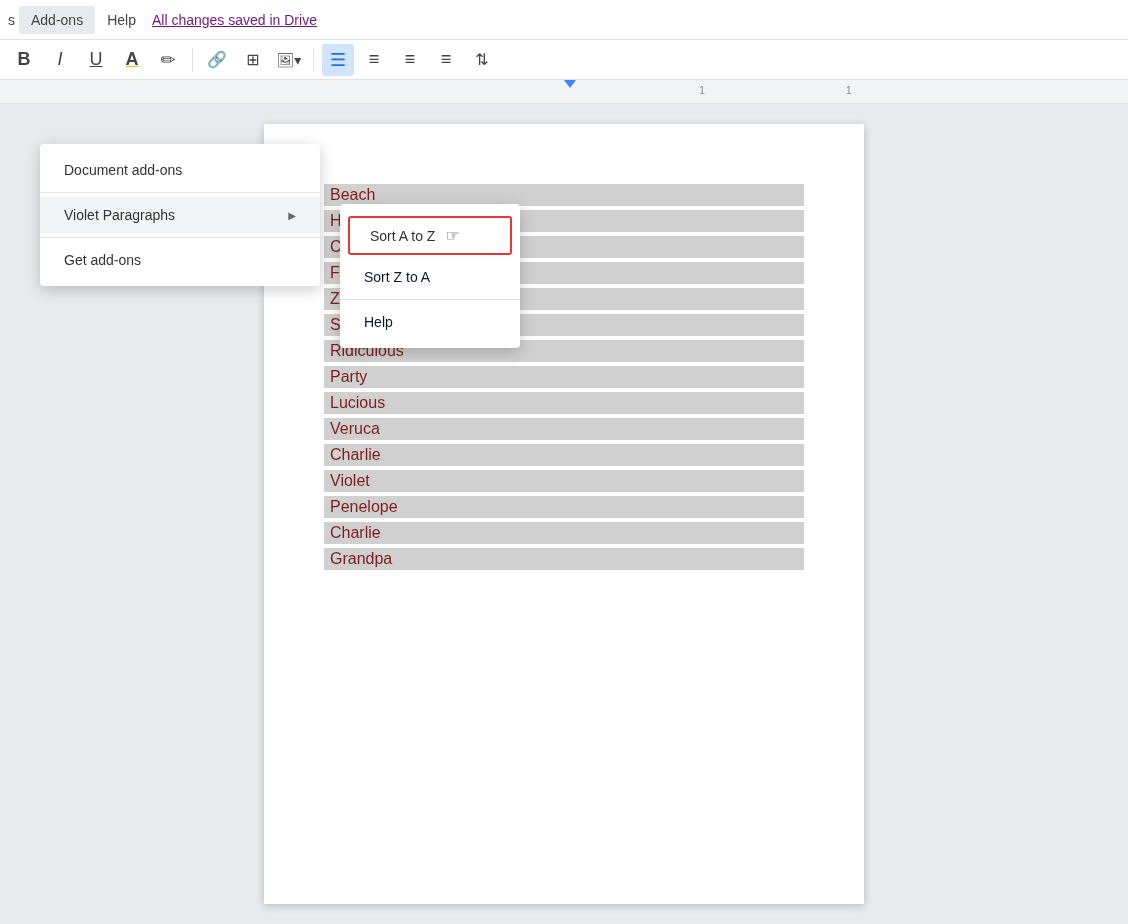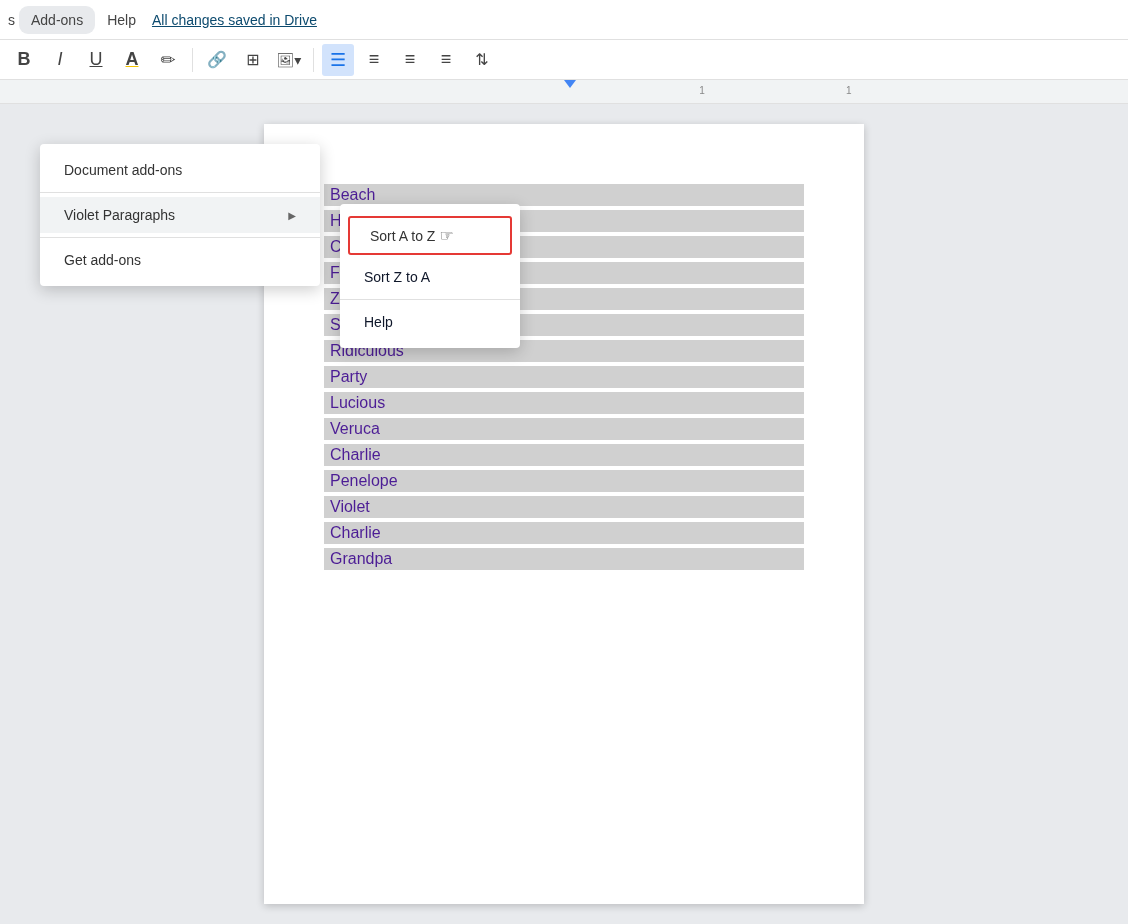--- a/index.html
+++ b/index.html
@@ -25,28 +25,27 @@
     }
     .menu-item {
       padding: 6px 12px;
       font-size: 14px;
       color: #444;
       cursor: pointer;
       border-radius: 3px;
     }
     .menu-item:hover, .menu-item.active {
       background: #e8eaed;
-      border-radius: 9px;
     }
     .menu-item.active {
       background: #e8eaed;
     }
     .save-status {
       font-size: 14px;
-      color: #0c4a6e;
+      color: #701a75;
       text-decoration: underline;
       margin-left: 4px;
     }
 
     
     .toolbar {
       display: flex;
       align-items: center;
       background: #fff;
       height: 40px;
@@ -128,21 +127,21 @@
     .word-list {
       margin-top: 20px;
     }
     .word-item {
       display: inline-block;
       background: #d0d0d0;
       margin-bottom: 6px;
       padding: 2px 6px;
       font-size: 16px;
       font-weight: 500;
-      color: #4c1d95;
+      color: #7f1d1d;
     }
     .word-block {
       display: block;
       margin-bottom: 4px;
     }
 
     
     .dropdown-container {
       position: absolute;
       top: 40px;
@@ -203,21 +202,21 @@
     .sort-a-z-box {
       border: 2px solid #e53935;
       border-radius: 3px;
       padding: 8px 20px;
       margin: 4px 8px;
       font-size: 14px;
       color: #333;
       cursor: pointer;
       display: flex;
       align-items: center;
-      gap: 2px;
+      gap: 8px;
     }
 
     .cursor-hand {
       font-size: 16px;
       margin-left: 2px;
     }
 
     .submenu-hr {
       height: 1px;
       background: #e0e0e0;
@@ -268,22 +267,22 @@
           <span class="word-item word-block">House</span>
           <span class="word-item word-block">Church</span>
           <span class="word-item word-block">Firehouse</span>
           <span class="word-item word-block">Zebra</span>
           <span class="word-item word-block">Sandals</span>
           <span class="word-item word-block">Ridiculous</span>
           <span class="word-item word-block">Party</span>
           <span class="word-item word-block">Lucious</span>
           <span class="word-item word-block">Veruca</span>
           <span class="word-item word-block">Charlie</span>
+          <span class="word-item word-block">Violet</span>
           <span class="word-item word-block">Penelope</span>
-          <span class="word-item word-block">Violet</span>
           <span class="word-item word-block">Charlie</span>
           <span class="word-item word-block">Grandpa</span>
         </div>
     </div>
   </div>
 
   <div class="dropdown-container">
 
     <div class="primary-dropdown">
       <div class="dropdown-item">

